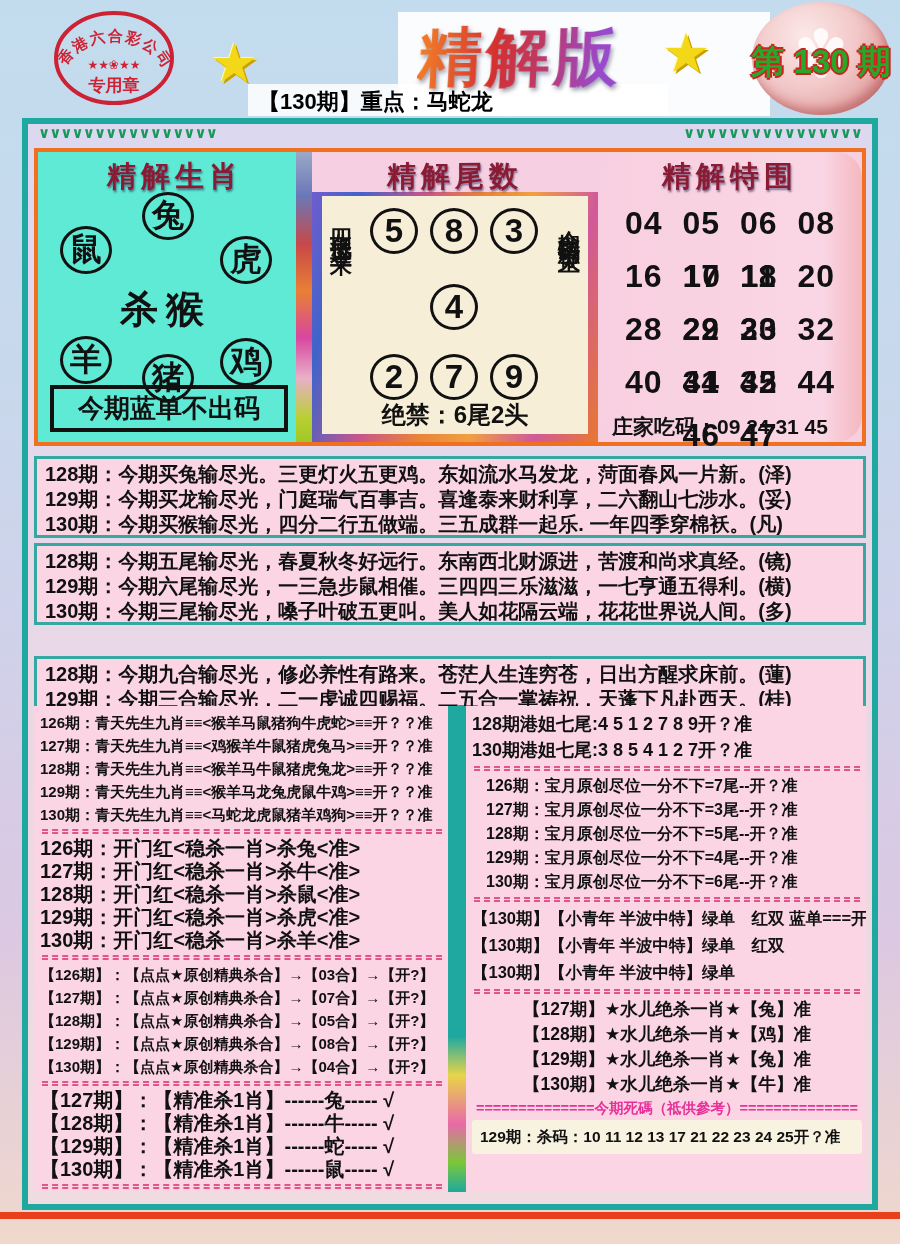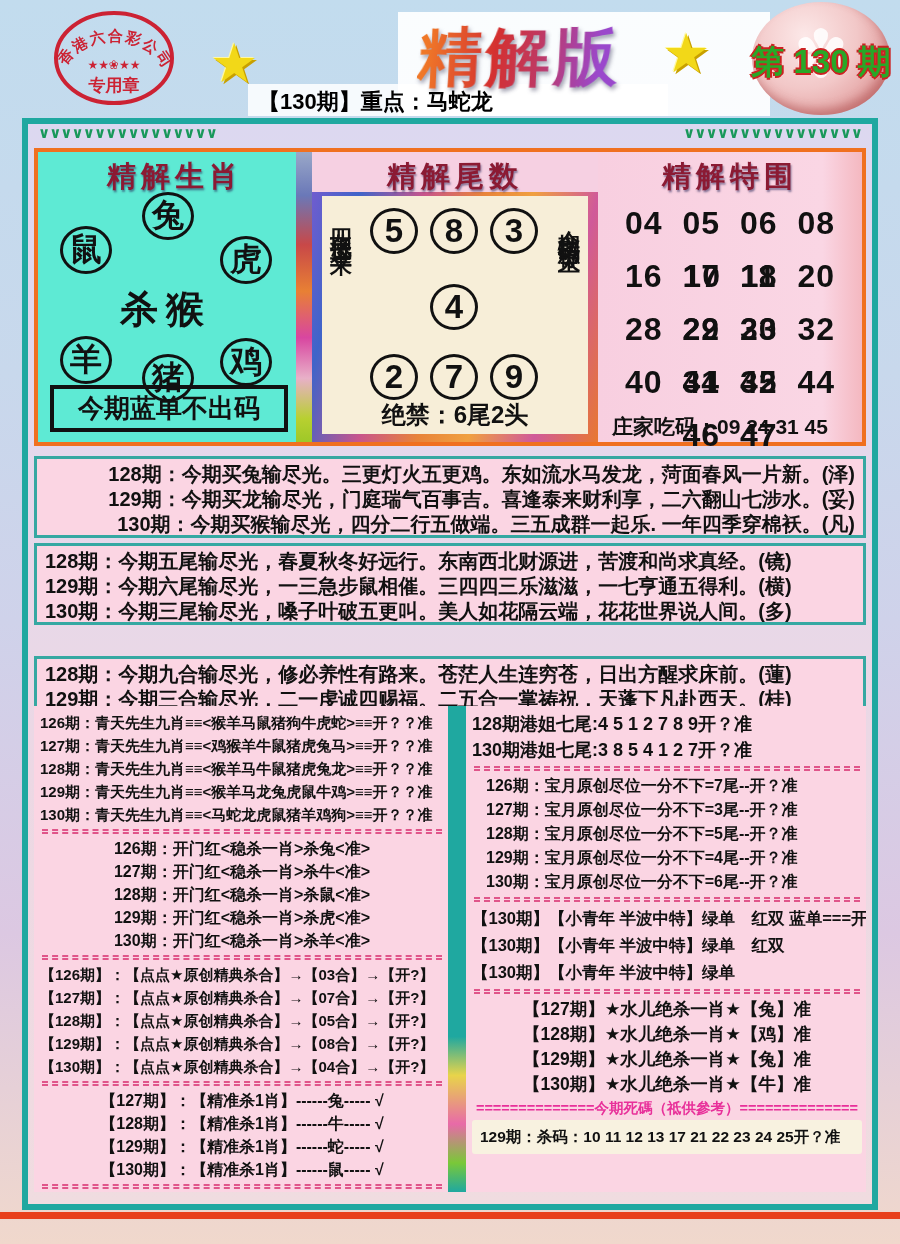--- a/index.html
+++ b/index.html
@@ -68,40 +68,40 @@
   .cream-box { position:absolute; left:10px; right:10px; top:44px; bottom:8px; background:#f7eed8; }
   .vtext { position:absolute; top:16px; writing-mode:vertical-rl; font-size:22px; font-weight:bold;
     color:#111; letter-spacing:4px; }
   .vtext-left { left:4px; } .vtext-right { right:4px; }
   .tc { position:absolute; width:48px; height:46px; border:3px solid #111; border-radius:50%;
     display:flex; align-items:center; justify-content:center; font-size:33px; font-weight:bold; color:#111; }
   .tails-footer { position:absolute; left:0; right:0; bottom:3px; text-align:center;
     font-size:24px; font-weight:bold; color:#111; }
 
   .panel-special { flex:1; position:relative; background:#f8cfe0;
-    background:linear-gradient(90deg,#f8cfe0 0%,#fad6e4 85%,#f4b8c0 100%); }
+    background:linear-gradient(90deg,#f8cfe0 0%,#fad6e4 85%,#f4b8c0 100%);border-radius:26px; }
   .num-row { text-align:center; font-size:32px; font-weight:bold; color:#111;
     letter-spacing:1px; word-spacing:10px; height:53px; line-height:53px; }
   .special-footer { font-size:21px; font-weight:bold; color:#111; padding-left:14px; margin-top:4px; }
 
   
   .poem-box { position:absolute; left:6px; width:832px; height:82px; border:3px solid #35a8a2;
     background:#fbd5e3; padding:3px 8px; }
-  .poem-1 { top:332px;text-align:right; } .poem-2 { top:419px; } .poem-3 { top:532px; }
+  .poem-1 { top:332px; } .poem-2 { top:419px; } .poem-3 { top:532px; }
   .poem-line { font-size:20px; font-weight:bold; color:#111; line-height:25px; white-space:nowrap; }
 
   
   .bottom-area { position:absolute; left:6px; top:582px; width:832px; height:486px; display:flex; }
   .left-col { width:414px; background:#fbd5e3; padding:5px 4px 0 6px; overflow:hidden; }
   .divider-strip { width:18px;
     background:linear-gradient(180deg,#1fa8a0 0%,#1fa8a0 68%,#e8d44a 76%,#e86aa8 86%,#7ac838 94%,#1fa8a0 100%); }
   .right-col { flex:1; background:#fbd5e3; padding:5px 4px 0 6px; overflow:hidden; }
 
   .lc-line { font-size:15px; font-weight:bold; color:#111; line-height:23px; white-space:nowrap; }
-  .lc-center { text-align:center; font-size:16px; }
+  .lc-center { text-align:left; font-size:20px; }
   .sep { height:5px; border-top:2px dashed #e0558a; border-bottom:2px dashed #e0558a; margin:3px 2px; }
 
   .rc-gangjie { font-size:18px; line-height:26px; }
   .rc-baoyue { font-size:16px; line-height:24px; padding-left:14px; }
   .rc-xiao { font-size:16.5px; line-height:27px; }
   .rc-shuier { font-size:17.5px; line-height:25px; text-align:center; }
   .rc-line { font-weight:bold; color:#111; white-space:nowrap; }
   .sima-header { text-align:center; font-size:14.5px; font-weight:bold; color:#e8309a;
     margin:2px 0; white-space:nowrap; }
   .shama-box { background:#f8f2e0; padding:5px 4px 5px 8px; margin-top:2px;

